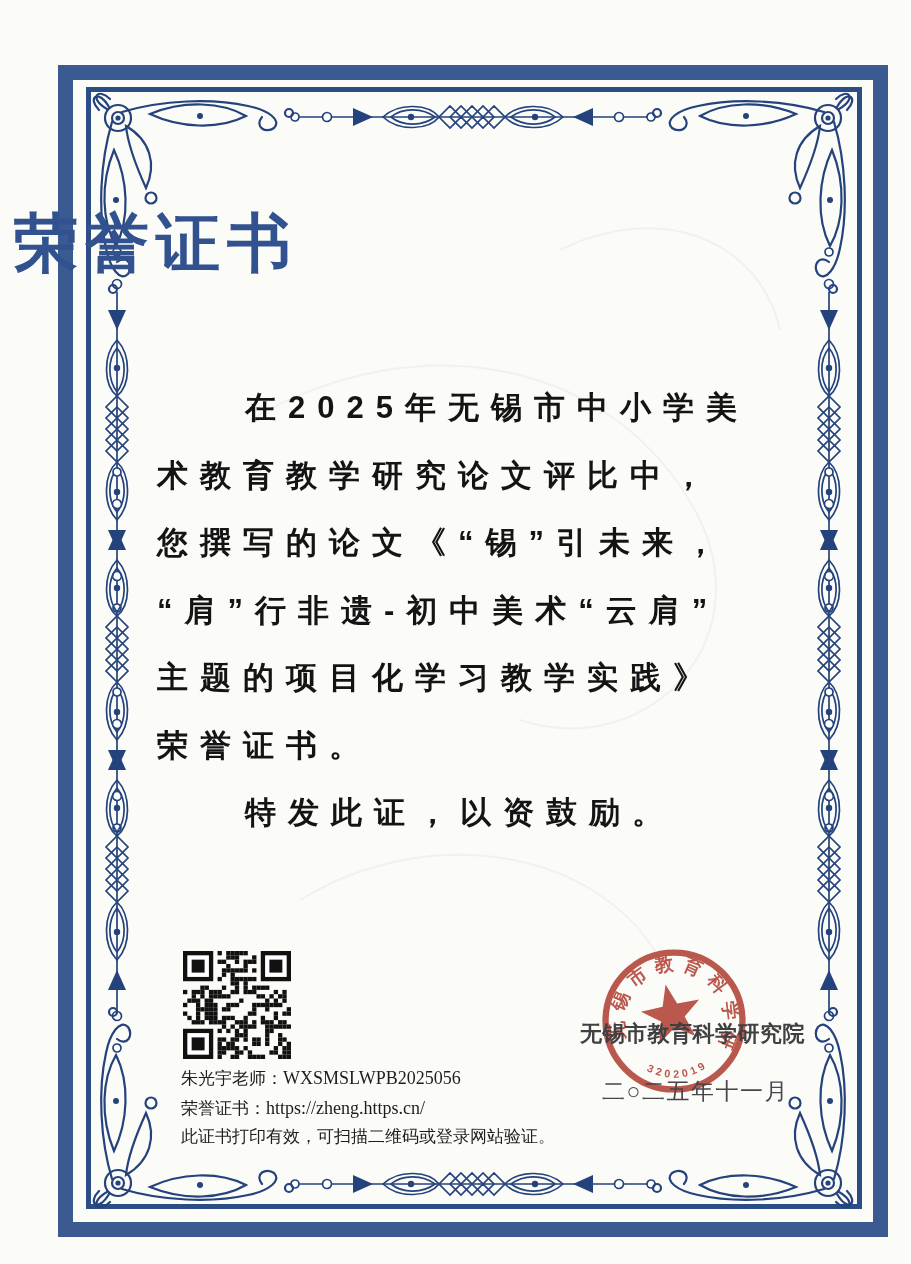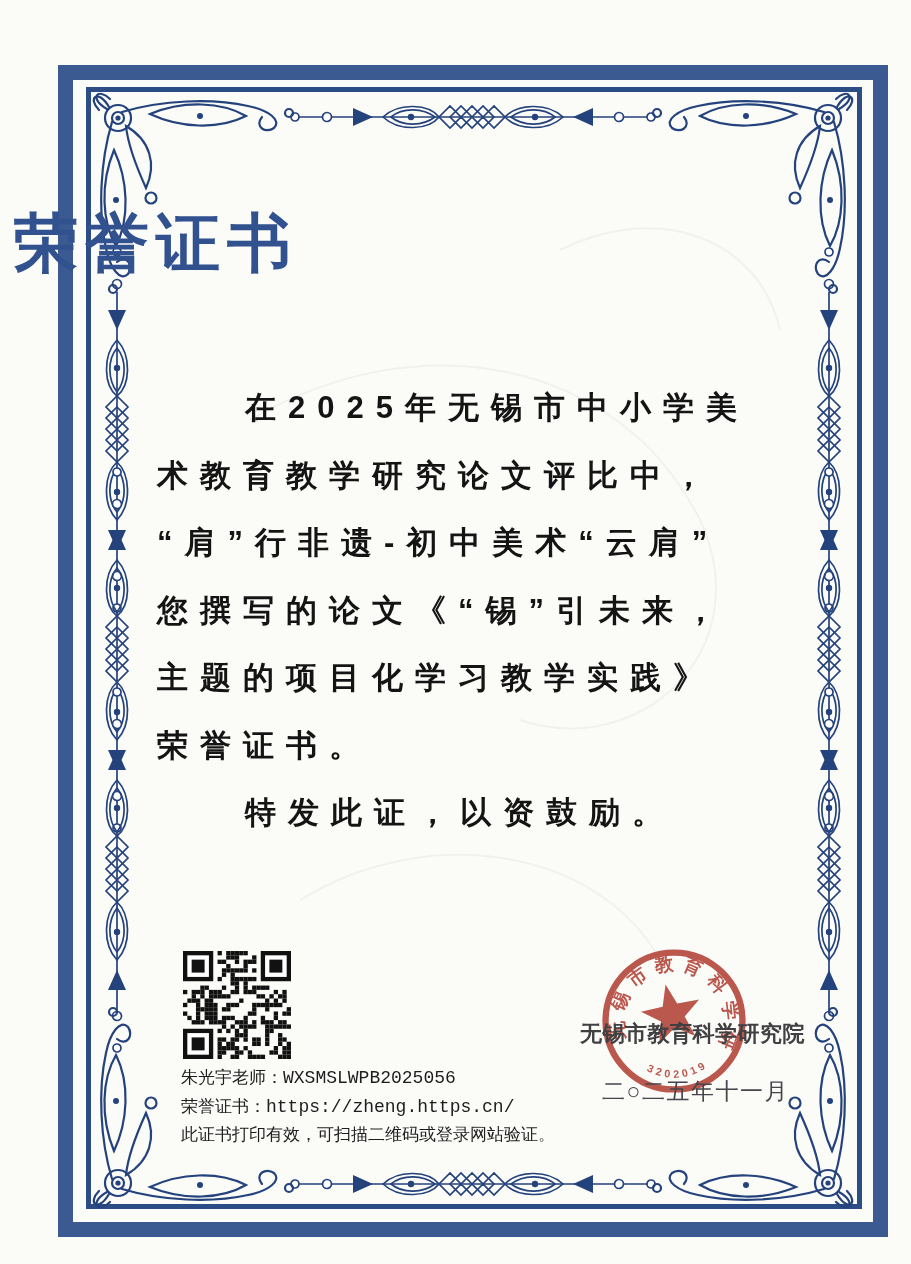--- a/index.html
+++ b/index.html
@@ -35,21 +35,21 @@
     letter-spacing:12px;line-height:67.5px;
   }
   .bodytext p{margin:0;}
   .indent2{text-indent:88px;}
   
   .qr{position:absolute;left:183px;top:951px;width:108px;height:108px;}
   .footer{
     position:absolute;left:181px;top:1064px;
     font-size:17px;color:#1d1d1d;line-height:28.5px;white-space:nowrap;
   }
-  .footer .serif{font-family:Liberation Mono, monospace;font-size:18px;}
+  .footer .serif{font-family:Liberation Serif, serif;font-size:18px;}
   
   svg.seal{position:absolute;left:586px;top:933px;width:176px;height:176px;}
   .sealink{fill:none;stroke:#b4473c;}
   .sealtxt{fill:#b4473c;font-weight:bold;}
   .issuer{
     position:absolute;left:580px;top:1019px;
     font-size:22px;font-weight:bold;color:#403f41;letter-spacing:0.5px;white-space:nowrap;
   }
   .date{
     position:absolute;left:602px;top:1076px;
@@ -124,22 +124,22 @@
     <use href="#corner" transform="translate(850,96) scale(-1,1)"></use>
     <use href="#corner" transform="translate(96,1205) scale(1,-1)"></use>
     <use href="#corner" transform="translate(850,1205) scale(-1,-1)"></use>
   </svg>
 
   <div class="title">荣誉证书</div>
 
   <div class="bodytext">
     <p class="indent2">在2025年无锡市中小学美</p>
     <p>术教育教学研究论文评比中，</p>
+    <p>您撰写的论文《“锡”引未来，</p>
     <p>“肩”行非遗-初中美术“云肩”</p>
-    <p>您撰写的论文《“锡”引未来，</p>
     <p>主题的项目化学习教学实践》</p>
     <p>荣誉证书。</p>
     <p class="indent2">特发此证，以资鼓励。</p>
   </div>
 
   <div class="qr" id="qr"><svg width="108" height="108" viewBox="0 0 108 108">
         <rect x="34.56" y="0.00" width="4.32" height="4.32" fill="#111"></rect>
         <rect x="43.20" y="0.00" width="4.32" height="4.32" fill="#111"></rect>
         <rect x="47.52" y="0.00" width="4.32" height="4.32" fill="#111"></rect>
         <rect x="51.84" y="0.00" width="4.32" height="4.32" fill="#111"></rect>

